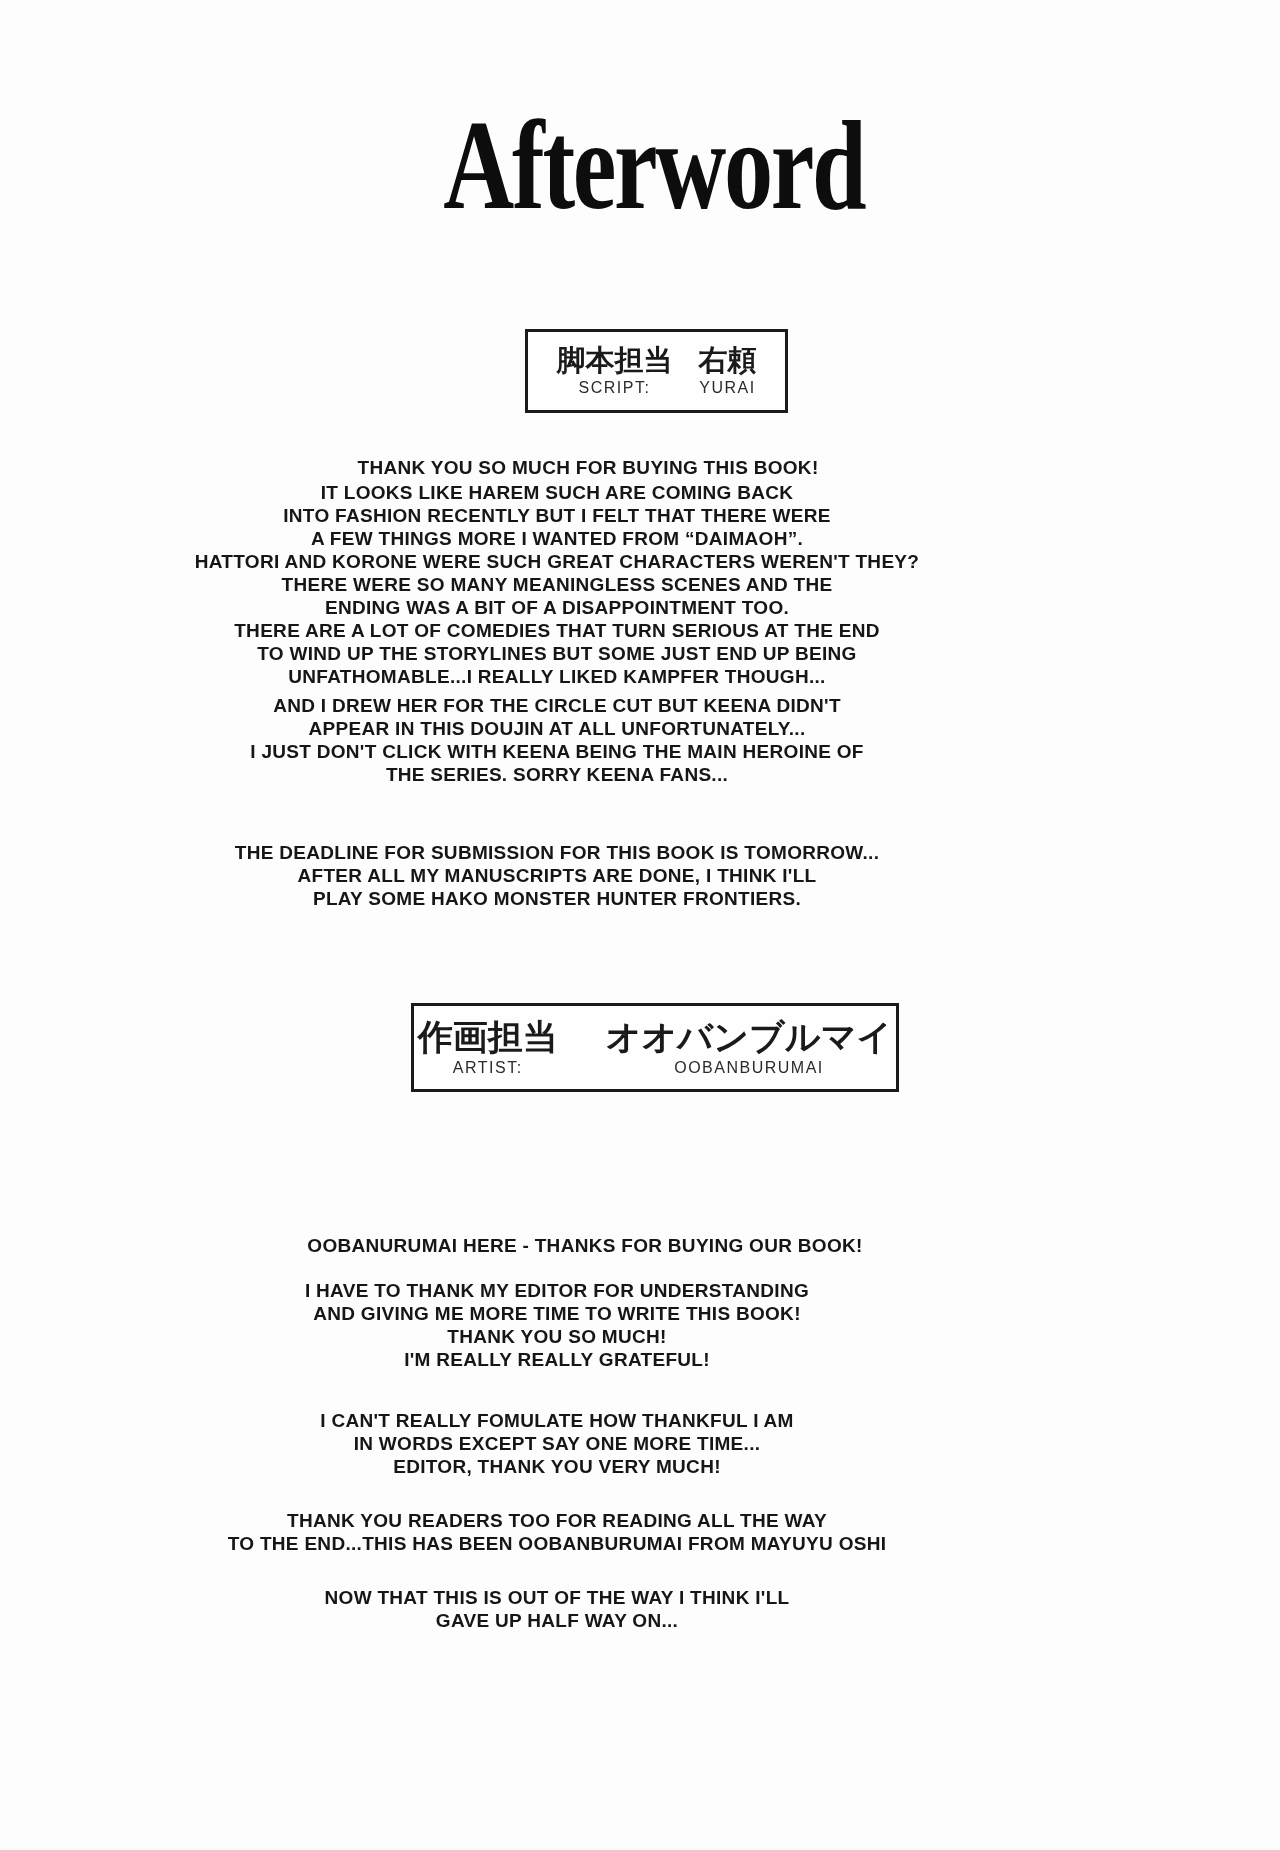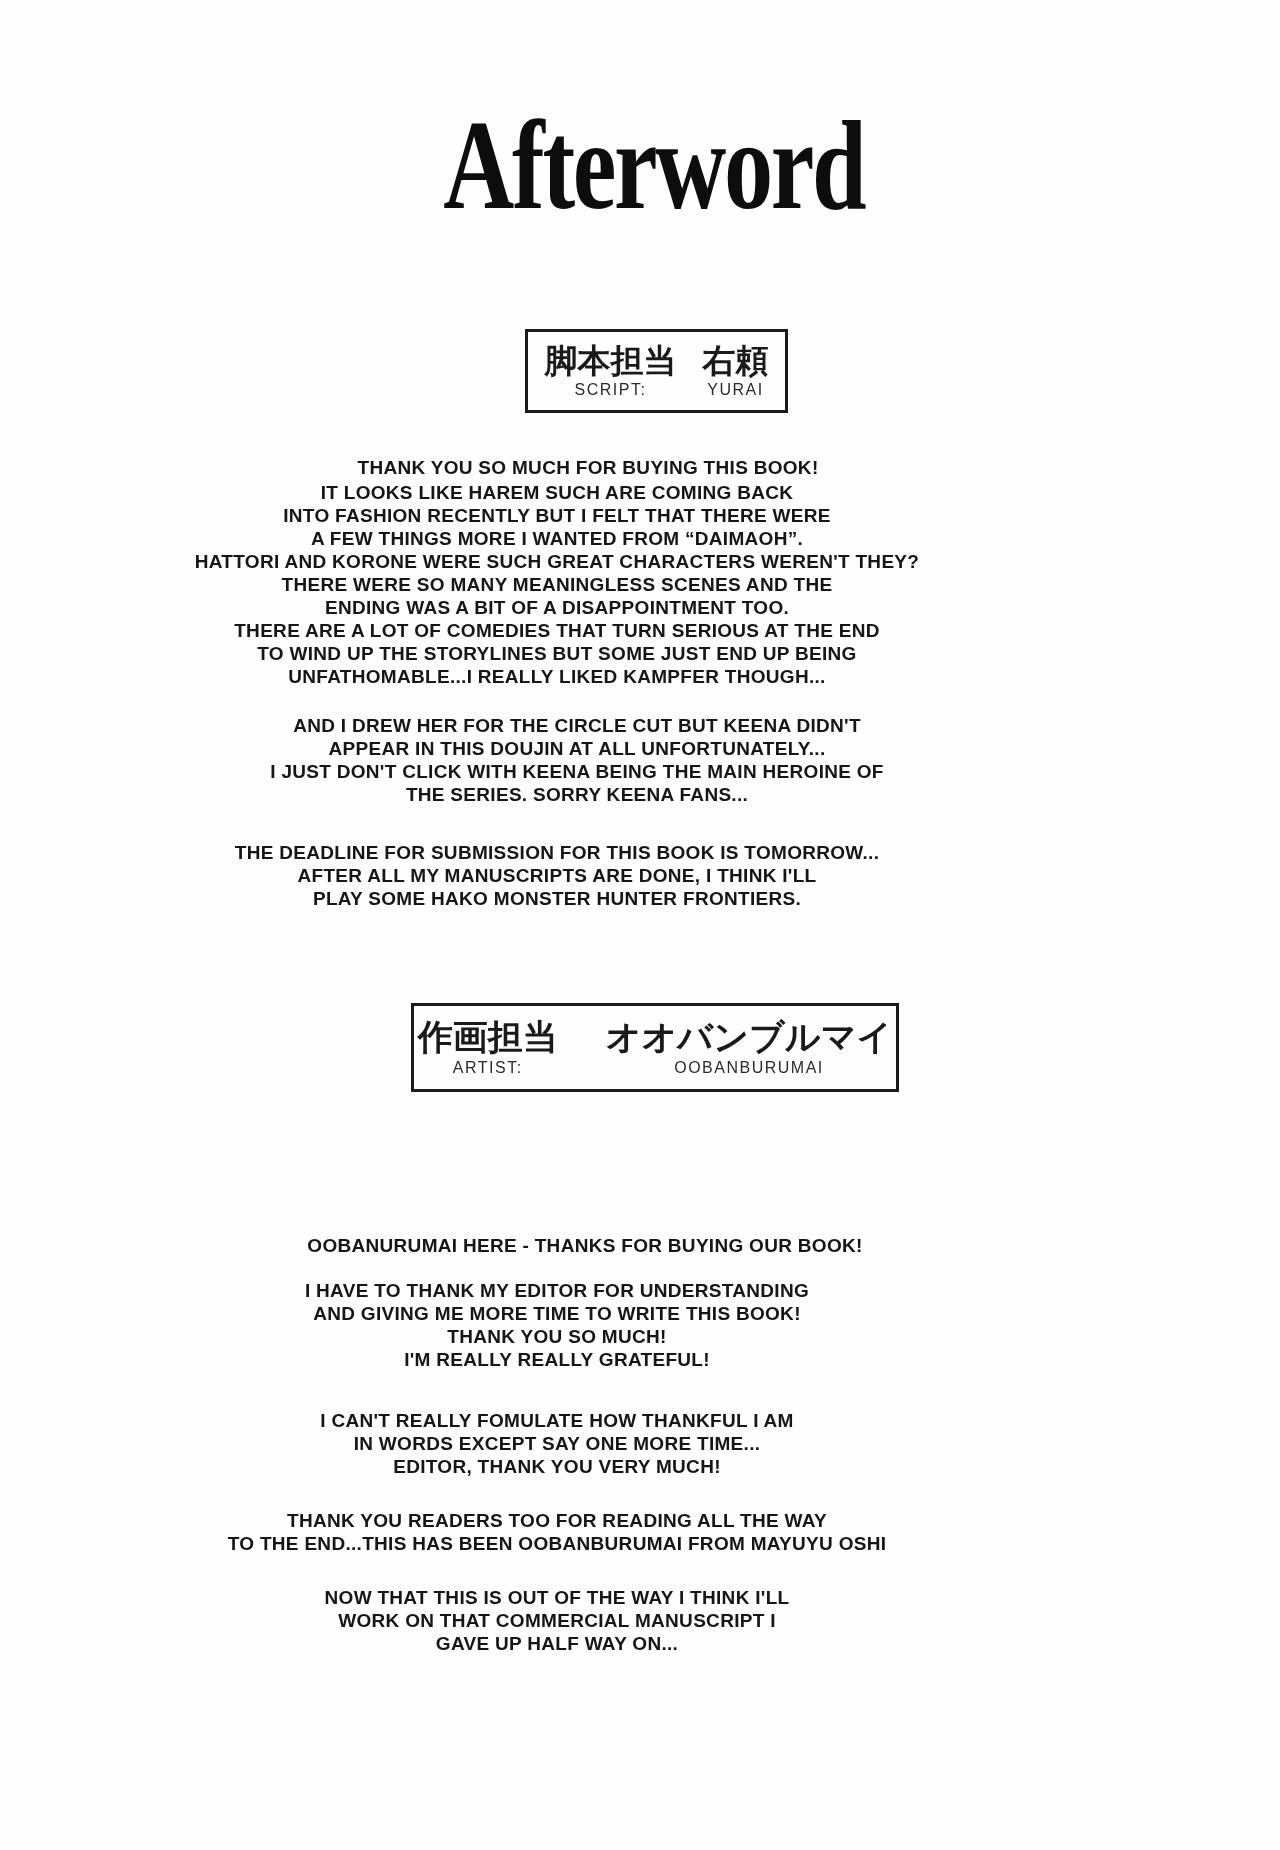--- a/index.html
+++ b/index.html
@@ -70,21 +70,21 @@
     color: #2a2a2a;
     margin-top: 2px;
     white-space: nowrap;
   }
   .script-box {
     left: 525px;
     top: 329px;
     width: 263px;
     height: 84px;
   }
-  .script-box .credit-jp { font-size: 33px; }
+  .script-box .credit-jp { font-size: 29px; }
   .script-box .credit-cols { gap: 26px; }
   .artist-box {
     left: 411px;
     top: 1003px;
     width: 488px;
     height: 89px;
   }
   .artist-box .credit-jp { font-size: 35px; }
   .artist-box .credit-cols { gap: 48px; }
 
@@ -98,21 +98,21 @@
     font-size: 19px;
     line-height: 23px;
     letter-spacing: 0.3px;
     color: #161616;
     white-space: nowrap;
   }
   .para .tline { height: 23px; }
 
   .p1 { top: 456px; padding-left: 31px; }
   .p2 { top: 481px; }
-  .p3 { top: 714px; margin-left: 20px; }
+  .p3 { top: 694px; }
   .p4 { top: 841px; }
   .p5 { top: 1234px; padding-left: 28px; }
   .p6 { top: 1279px; }
   .p7 { top: 1409px; }
   .p8 { top: 1509px; }
   .p9 { top: 1586px; }
 </style>
 </head>
 <body>
 
@@ -187,17 +187,16 @@
       <div class="tline">I CAN'T REALLY FOMULATE HOW THANKFUL I AM</div>
       <div class="tline">IN WORDS EXCEPT SAY ONE MORE TIME...</div>
       <div class="tline">EDITOR, THANK YOU VERY MUCH!</div>
     </div>
   <div class="para p8">
       <div class="tline">THANK YOU READERS TOO FOR READING ALL THE WAY</div>
       <div class="tline">TO THE END...THIS HAS BEEN OOBANBURUMAI FROM MAYUYU OSHI</div>
     </div>
   <div class="para p9">
       <div class="tline">NOW THAT THIS IS OUT OF THE WAY I THINK I'LL</div>
-      <div class="tline">WORK ON THAT COMMERCIAL MANUSCRIPT I</div>
       <div class="tline">GAVE UP HALF WAY ON...</div>
     </div>
 
 </div>
 
 </body></html>

